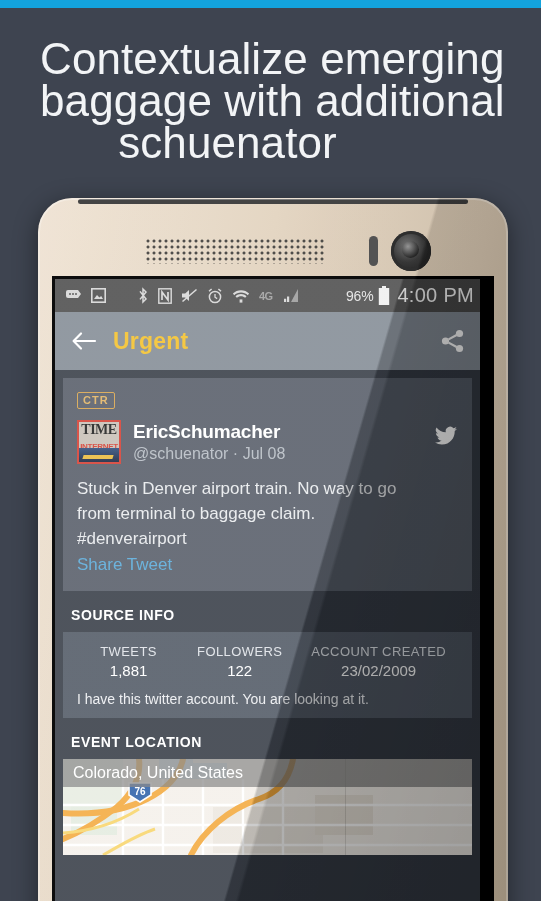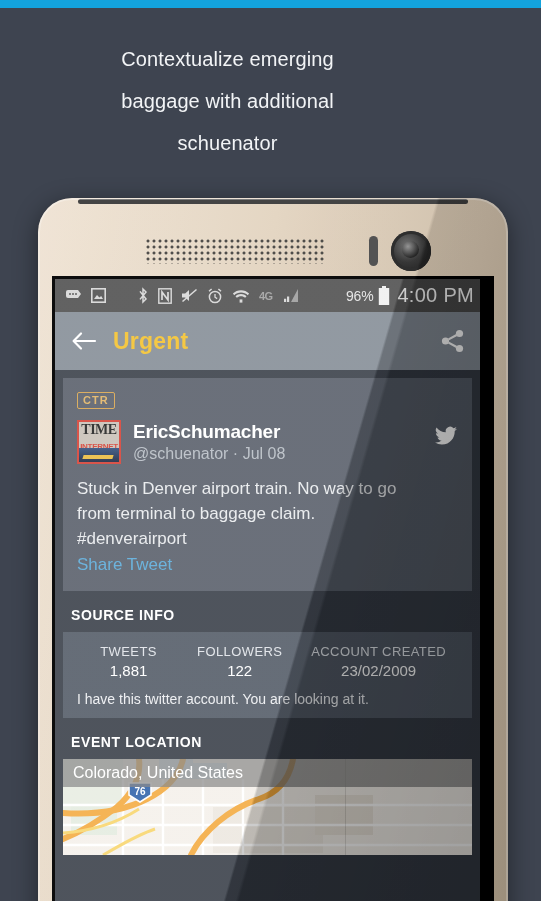--- a/index.html
+++ b/index.html
@@ -9,21 +9,21 @@
     font-family:"Liberation Sans", sans-serif;
     position:relative;
   }
 
   
   #top-accent { position:absolute; left:0; top:0; width:541px; height:8px; background:#13a3dd; }
 
   
   #headline {
     position:absolute; left:0; top:38px; width:455px;
-    text-align:center; color:#f2f4f6; font-size:20px; line-height:42px;
+    text-align:center; color:#f2f4f6; font-size:44px; line-height:42px;
     font-weight:300; letter-spacing:.1px; padding:0 40px;
   }
   #headline div { white-space:nowrap; }
 
   
   #phone {
     position:absolute; left:38px; top:198px; width:470px; height:760px;
     border-radius:34px 34px 8px 8px;
     background:linear-gradient(100deg,#efe3d4 0%,#e3d4c0 40%,#cdbda8 75%,#b9a992 100%);
     box-shadow:0 6px 24px rgba(0,0,0,.45);

